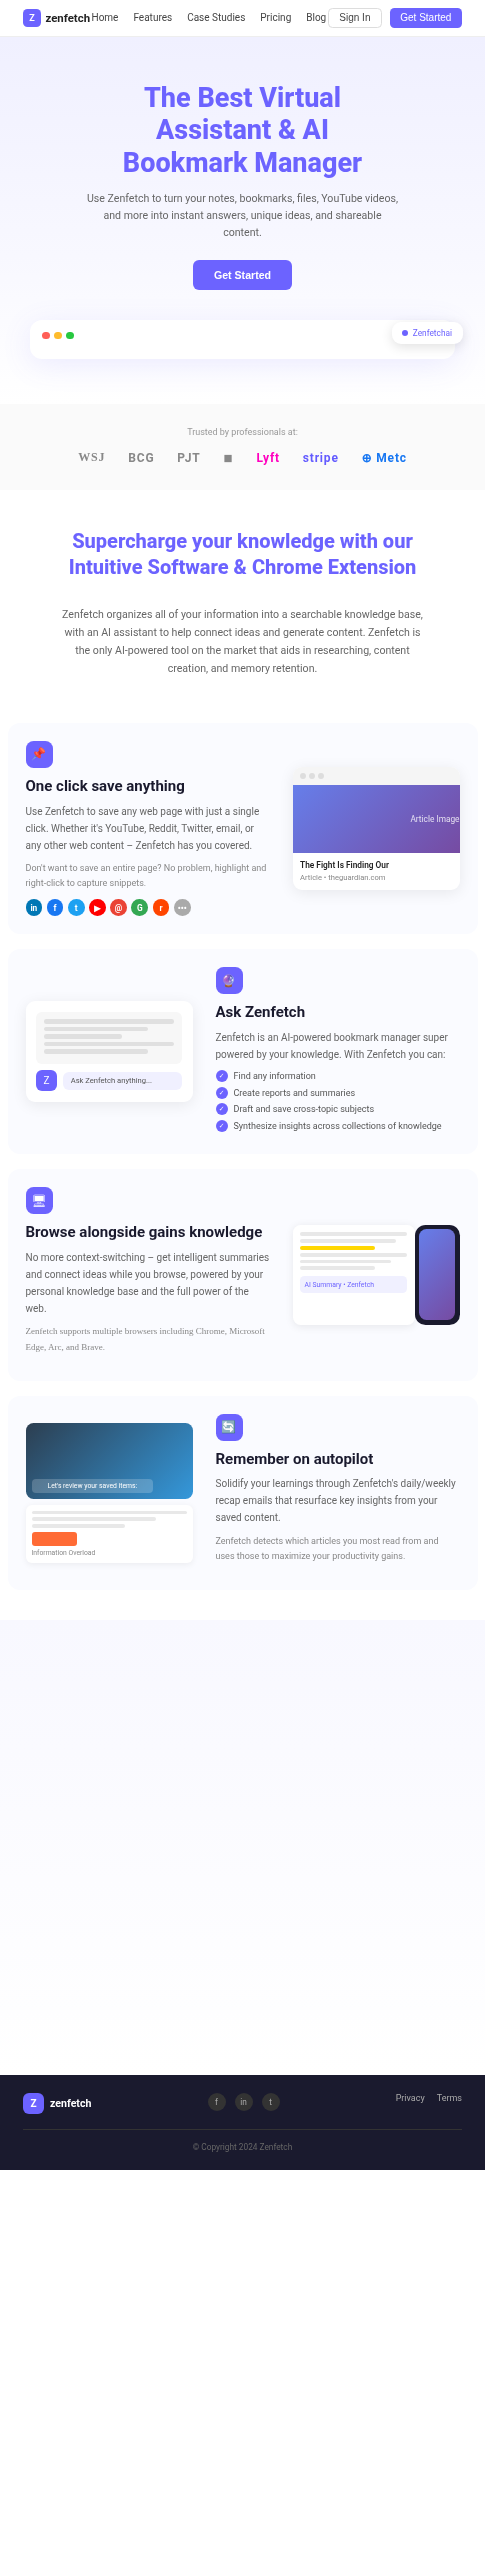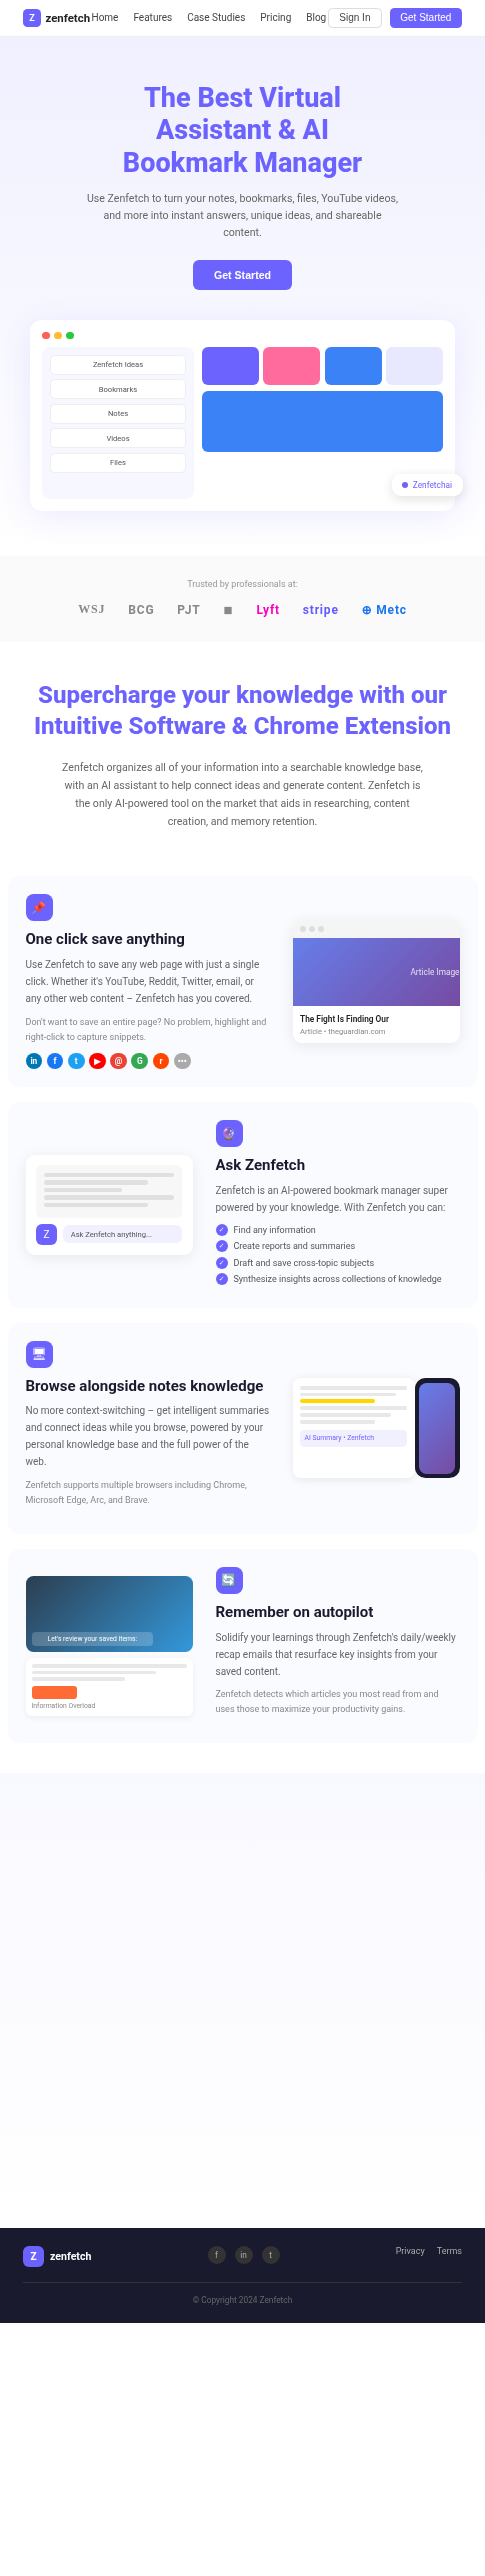--- a/index.html
+++ b/index.html
@@ -63,21 +63,21 @@
 
     
     .trusted { text-align: center; padding: 23px 15px; background: #fafafa; }
     .trusted-label { font-size: 9px; color: #999; margin-bottom: 12px; }
     .trusted-logos { display: flex; align-items: center; justify-content: center; gap: 23px; flex-wrap: wrap; }
     .trusted-logo { font-size: 12px; font-weight: 700; color: #888; letter-spacing: 0.8px; }
     .trusted-logo.wsj { font-family: Georgia, serif; }
 
     
     .supercharge { text-align: center; padding: 38px 23px 15px; background: #fff; }
-    .supercharge h2 { font-size: 24px; font-weight: 800; color: #222; line-height: 1.3; margin-bottom: 17px; }
+    .supercharge h2 { font-size: 20px; font-weight: 800; color: #222; line-height: 1.3; margin-bottom: 26px; }
     .supercharge h2 span { color: #6c63ff; }
     .supercharge p { font-size: 10.6px; color: #666; max-width: 364px; margin: 0 auto; line-height: 1.7; }
 
     
     .features { padding: 15px 0; }
     .feature-row {
       display: flex; align-items: center; gap: 23px;
       max-width: 470px; margin: 0 auto 7.6px;
       background: #fafbff; border-radius: 12px; padding: 18px;
     }
@@ -189,38 +189,20 @@
   <p>Use Zenfetch to turn your notes, bookmarks, files, YouTube videos, and more into instant answers, unique ideas, and shareable content.</p>
   <button class="btn-primary">Get Started</button>
 
   
   <div class="demo-wrapper">
     <div class="demo-card">
       <div class="demo-top-bar">
         <div class="demo-dot red"></div>
         <div class="demo-dot yellow"></div>
         <div class="demo-dot green"></div>
-      </div>
-      <div class="demo-content-grid">
-        <div class="demo-sidebar-pane">
-          <div class="demo-sidebar-item">Zenfetch Ideas</div>
-          <div class="demo-sidebar-item">Bookmarks</div>
-          <div class="demo-sidebar-item">Notes</div>
-          <div class="demo-sidebar-item">Videos</div>
-          <div class="demo-sidebar-item">Files</div>
-        </div>
-        <div class="demo-main-pane">
-          <div class="demo-cards-row">
-            <div class="demo-mini-card purple"></div>
-            <div class="demo-mini-card pink"></div>
-            <div class="demo-mini-card blue"></div>
-            <div class="demo-mini-card light"></div>
-          </div>
-          <div class="demo-wide-card"></div>
-        </div>
       </div>
     </div>
     <div class="demo-chat-bubble">
       <div class="chat-bubble-dot"></div>
       <span>Zenfetchai</span>
     </div>
   </div>
 </section>
 
 <section class="trusted">
@@ -334,23 +316,23 @@
         </div>
       </div>
     </div>
   </div>
 
   <div class="feature-row" style="margin: 15px auto;">
     <div class="feature-text">
       <div class="feature-icon-badge">
         <span>🖥</span>
       </div>
-      <h3>Browse alongside notes knowledge</h3>
+      <h3>Browse alongside gains knowledge</h3>
       <p>No more context-switching – get intelligent summaries and connect ideas while you browse, powered by your personal knowledge base and the full power of the web.</p>
-      <p style="font-size:9px;color:#888;margin-top:6px;">Zenfetch supports multiple browsers including Chrome, Microsoft Edge, Arc, and Brave.</p>
+      <p style="font-size:9px;color:#888;margin-top:6px;font-family:Liberation Serif, serif;">Zenfetch supports multiple browsers including Chrome, Microsoft Edge, Arc, and Brave.</p>
     </div>
     <div class="feature-visual">
       <div class="browse-visual">
         <div class="browse-doc">
           <div class="browse-doc-line"></div>
           <div class="browse-doc-line" style="width:90%;"></div>
           <div class="browse-doc-line highlight"></div>
           <div class="browse-doc-line"></div>
           <div class="browse-doc-line" style="width:85%;"></div>
           <div class="browse-doc-line" style="width:70%;"></div>

